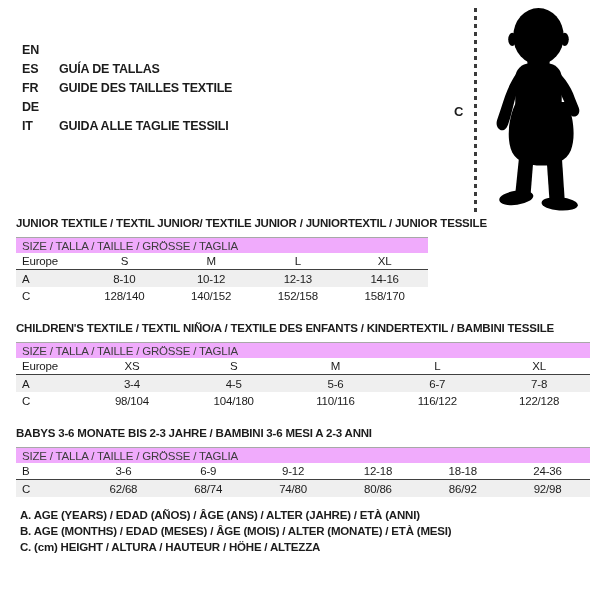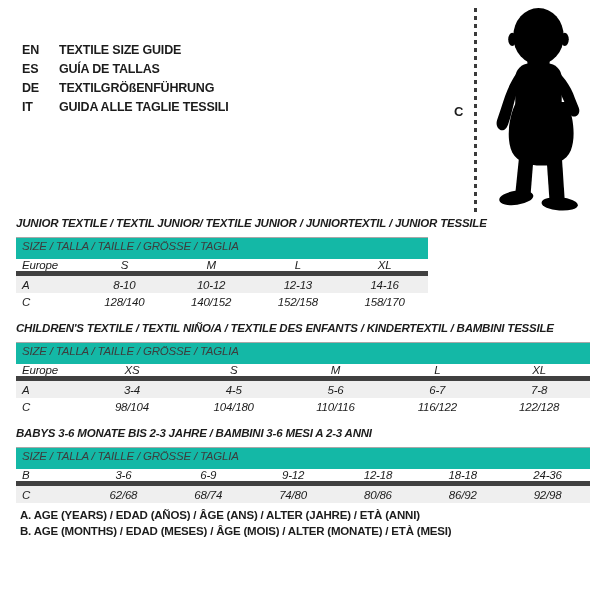--- a/index.html
+++ b/index.html
@@ -18,55 +18,57 @@
   
   .figure-area { position:absolute; left:450px; top:3px; width:148px; height:212px; }
   .dotted-line {
     position:absolute; left:24px; top:5px; height:205px; width:3px;
     background:repeating-linear-gradient(to bottom, #3a3a3a 0 4px, transparent 4px 8px);
   }
   .c-label { position:absolute; left:4px; top:101px; font-weight:bold; font-size:13px; }
   .baby-svg { position:absolute; left:36px; top:0; width:106px; height:212px; }
 
   
-  .sec { position:absolute; left:16px; width:574px;font-style:italic; }
+  .sec { position:absolute; left:16px; width:574px; }
   .sec-heading { font-weight:bold; font-size:11.5px; line-height:14px; letter-spacing:-0.2px; }
 
   .table { margin-top:7px; }
   .band {
-    height:22px; line-height:16px; background:#14b8a6; color:#3d3d3d;
+    height:16px; line-height:16px; background:#f0abfc; color:#3d3d3d;
     padding-left:6px; font-size:11.5px; border-top:1px solid #a8a8a8; letter-spacing:-0.2px;
   }
   .trow { display:flex; height:17px; align-items:center; font-size:11.5px; letter-spacing:-0.2px; }
-  .trow.first { border-bottom:5px solid #404040; }
+  .trow.first { border-bottom:1px solid #404040; }
   .trow.alt { background:#efefef; }
   .c0 { flex:0 0 65px; padding-left:6px; }
   .cc { flex:1; text-align:center; }
 
   .junior-table { width:412px; }
 
   
   .notes { position:absolute; left:20px; top:507px; }
   .note-line { font-weight:bold; font-size:11.5px; line-height:16px; letter-spacing:-0.2px; }
 </style>
 </head>
 <body>
 
 <div class="lang-list">
   <div class="lang-row">
     <span class="lang-code">EN</span>
-    <span class="lang-title">TEXTILE SIZE GUIDE</span>
   </div>
   <div class="lang-row">
     <span class="lang-code">ES</span>
     <span class="lang-title">GUÍA DE TALLAS</span>
   </div>
   <div class="lang-row">
+    <span class="lang-code">FR</span>
+    <span class="lang-title">GUIDE DES TAILLES TEXTILE</span>
+  </div>
+  <div class="lang-row">
     <span class="lang-code">DE</span>
-    <span class="lang-title">TEXTILGRÖßENFÜHRUNG</span>
   </div>
   <div class="lang-row">
     <span class="lang-code">IT</span>
     <span class="lang-title">GUIDA ALLE TAGLIE TESSILI</span>
   </div>
 </div>
 
 <div class="figure-area">
   <span class="c-label">C</span>
   <div class="dotted-line"></div>
@@ -168,13 +170,14 @@
       <span class="cc">80/86</span>
       <span class="cc">86/92</span>
       <span class="cc">92/98</span>
     </div>
   </div>
 </section>
 
 <div class="notes">
   <div class="note-line">A. AGE (YEARS) / EDAD (AÑOS) / ÂGE (ANS) / ALTER (JAHRE) / ETÀ (ANNI)</div>
   <div class="note-line">B. AGE (MONTHS) / EDAD (MESES) / ÂGE (MOIS) / ALTER (MONATE) / ETÀ (MESI)</div>
+  <div class="note-line">C. (cm) HEIGHT / ALTURA / HAUTEUR / HÖHE / ALTEZZA</div>
 </div>
 
 </body></html>

